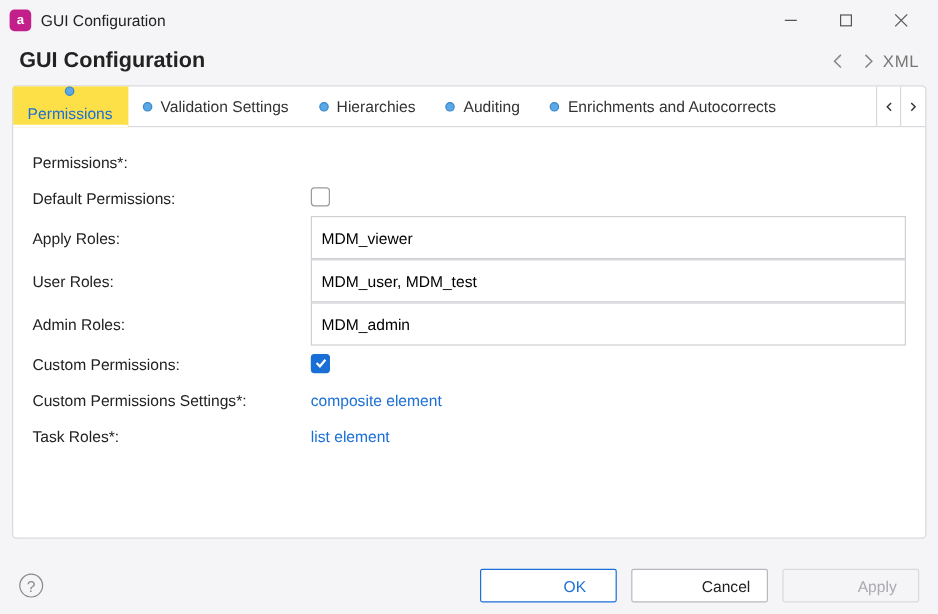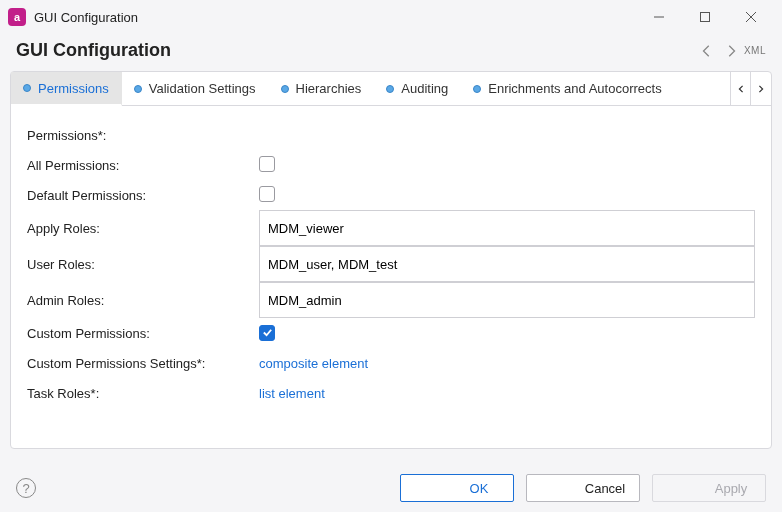--- a/index.html
+++ b/index.html
@@ -53,21 +53,21 @@
     flex: 1;
     color: #222;
   }
   .header .tool {
     width: 18px; height: 18px;
     display: flex; align-items: center; justify-content: center;
     margin-left: 6px;
     color: #888;
   }
   .header .xml-label {
-    font-size: 10px;
+    font-size: 14px;
     color: #777;
     margin-left: 4px;
     letter-spacing: 0.5px;
   }
   .panel {
     margin: 0 10px;
     background: #fff;
     border: 1px solid #d9d9de;
     border-radius: 4px;
     height: 378px;
@@ -90,23 +90,24 @@
     cursor: pointer;
   }
   .tab .dot {
     width: 8px; height: 8px;
     border-radius: 50%;
     background: #5aa8e6;
     border: 1px solid #3a86c8;
   }
   .tab.active {
     color: #1a6fd6;
-    background: #e5e5e5;
+    background: #fde047;
     border-bottom: 2px solid #fff;
     margin-bottom: -1px;
+    flex-direction: column;
   }
   .tab.active .dot { background: #5aa8e6; }
   .tab-nav {
     margin-left: auto;
     display: flex;
     align-items: center;
     border-left: 1px solid #d9d9de;
   }
   .tab-nav .arrow {
     width: 20px; height: 100%;
@@ -278,26 +279,20 @@
           </svg>
       </div>
     </div>
   </div>
 
   <div class="form">
     <div class="row">
       <div class="label">Permissions*:</div>
     </div>
     <div class="row">
-      <div class="label">All Permissions:</div>
-      <div class="control">
-        <span class="cbox"></span>
-      </div>
-    </div>
-    <div class="row">
       <div class="label">Default Permissions:</div>
       <div class="control">
         <span class="cbox"></span>
       </div>
     </div>
     <div class="row">
       <div class="label">Apply Roles:</div>
       <div class="control">
         <input type="text" value="MDM_viewer" style="">
       </div>

